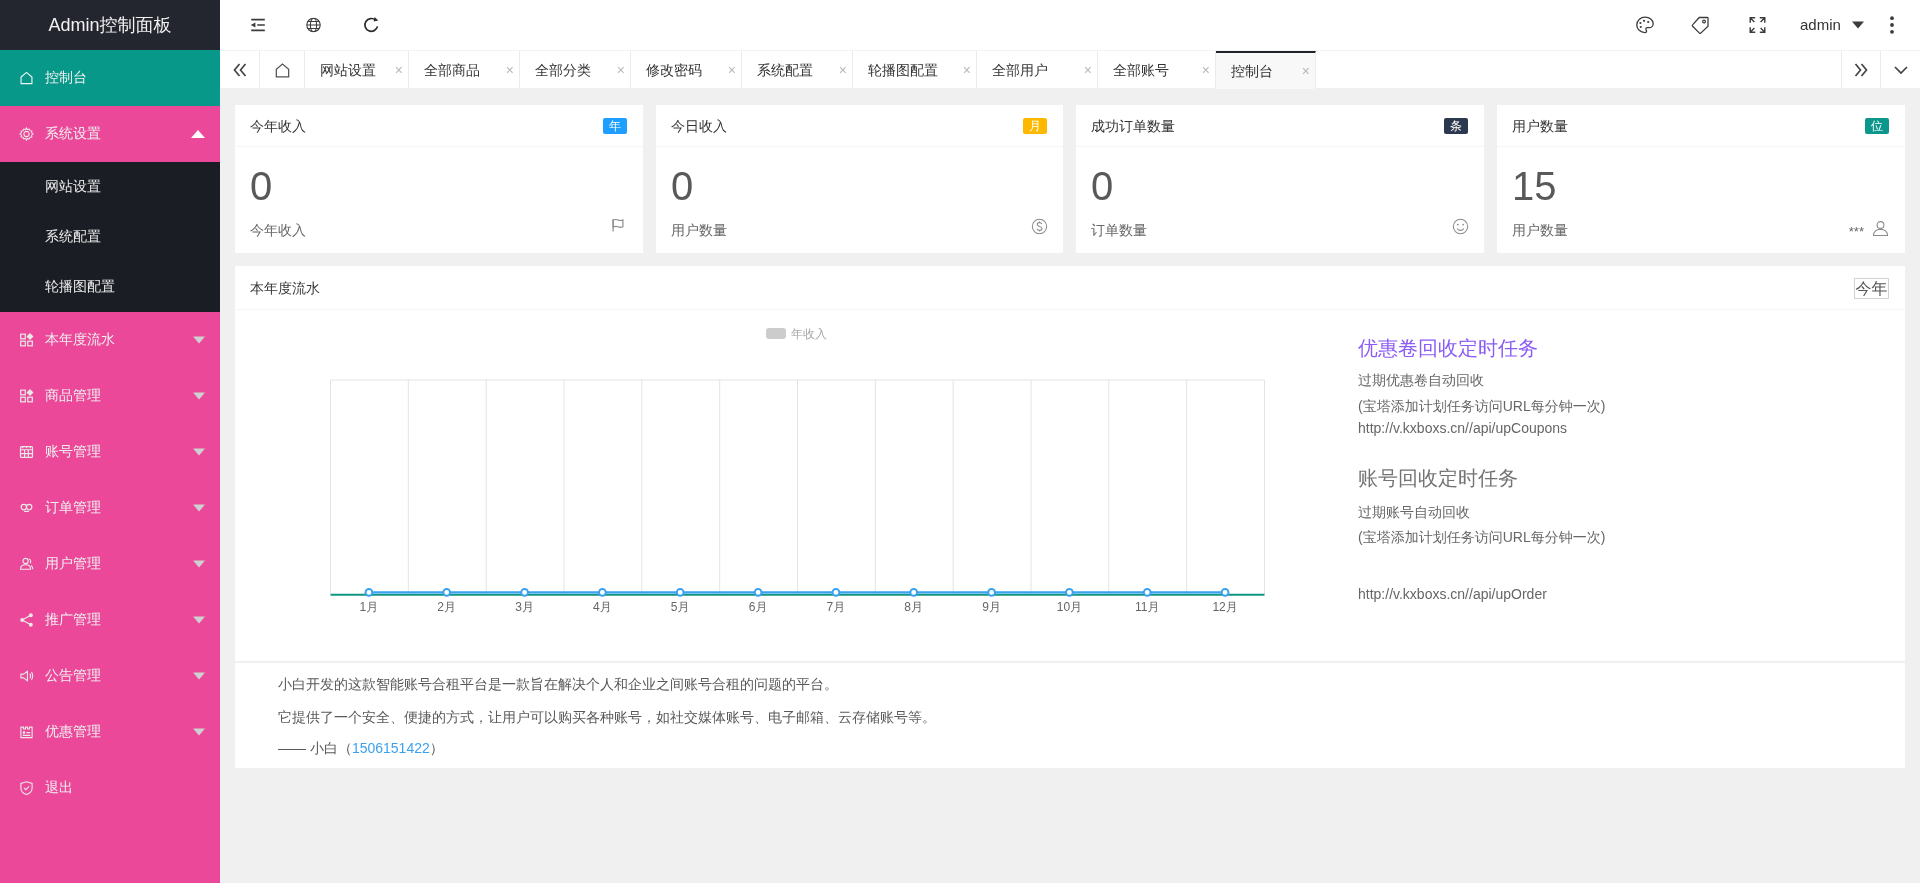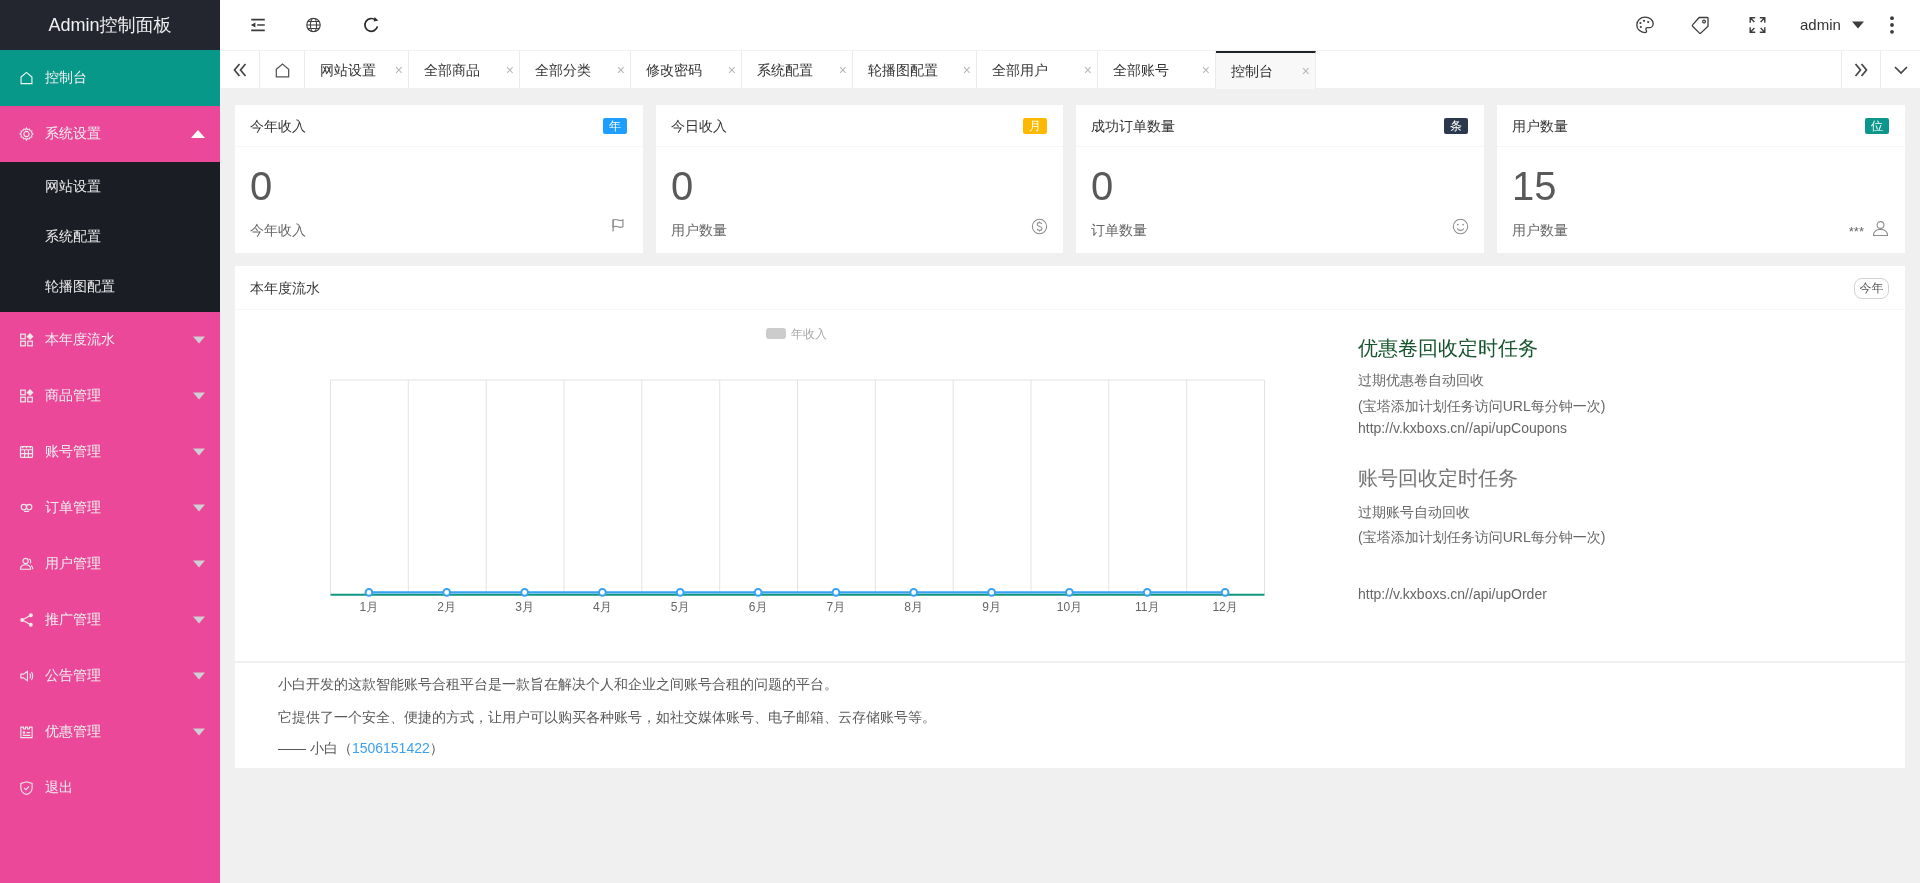--- a/index.html
+++ b/index.html
@@ -287,21 +287,21 @@
   <div class="lb2" style="top:117px;">用户数量</div>
   <div style="position:absolute;right:41px;top:119px;font-size:13px;color:#666;">***</div>
   <svg class="cicon" style="top:114px;width:19px;height:19px;" viewBox="0 0 19 19">
       <circle cx="9.5" cy="6" r="3.4" fill="none" stroke="#8c8c8c" stroke-width="1.1"></circle>
       <path d="M2.5 16.5 C2.5 12.7 5.5 10.4 9.5 10.4 C13.5 10.4 16.5 12.7 16.5 16.5 Z" fill="none" stroke="#8c8c8c" stroke-width="1.1"></path>
     </svg>
 </div>
 
 <div class="card" style="left:235px;top:266px;width:1670px;height:395px;">
   <div style="height:44px;line-height:44px;border-bottom:1px solid #f6f6f6;font-size:14px;color:#333;padding-left:15px;position:relative;">本年度流水
-    <span style="position:absolute;right:16px;top:12px;width:35px;height:21px;line-height:19px;text-align:center;border:1px solid #d2d2d2;border-radius:8px;font-size:12px;color:#555;">今年</span>
+    <span style="position:absolute;right:16px;top:12px;width:35px;height:21px;line-height:19px;text-align:center;border:1px solid #d2d2d2;border-radius:0;font-size:16px;color:#555;">今年</span>
   </div>
   <svg width="1670" height="350" viewBox="0 0 1670 350" style="position:absolute;left:0;top:44px;">
 
     <rect x="531" y="18" width="20" height="11" rx="3" fill="#ccc"></rect>
     <text x="556" y="27.5" font-size="12" fill="#a6a6a6">年收入</text>
 
     <g stroke="#e3e3e3" stroke-width="1">
       <line x1="95.5" y1="70" x2="95.5" y2="284"></line>
       <line x1="173.3" y1="70" x2="173.3" y2="284"></line>
       <line x1="251.2" y1="70" x2="251.2" y2="284"></line>
@@ -343,21 +343,21 @@
         <text x="445.2" y="300.5">5月</text>
         <text x="523.1" y="300.5">6月</text>
         <text x="600.9" y="300.5">7月</text>
         <text x="678.7" y="300.5">8月</text>
         <text x="756.6" y="300.5">9月</text>
         <text x="834.4" y="300.5">10月</text>
         <text x="912.2" y="300.5">11月</text>
         <text x="990.1" y="300.5">12月</text>
     </g>
   </svg>
-  <div class="abs" style="left:1123px;top:69px;font-size:20px;color:#14532d;">优惠卷回收定时任务</div>
+  <div class="abs" style="left:1123px;top:69px;font-size:20px;color:#8b5cf6;">优惠卷回收定时任务</div>
   <div class="abs" style="left:1123px;top:106px;font-size:14px;color:#666;">过期优惠卷自动回收</div>
   <div class="abs" style="left:1123px;top:132px;font-size:14px;color:#666;">(宝塔添加计划任务访问URL每分钟一次)</div>
   <div class="abs" style="left:1123px;top:153.5px;font-size:14px;color:#666;">http://v.kxboxs.cn//api/upCoupons</div>
   <div class="abs" style="left:1123px;top:199px;font-size:20px;color:#737373;">账号回收定时任务</div>
   <div class="abs" style="left:1123px;top:238px;font-size:14px;color:#666;">过期账号自动回收</div>
   <div class="abs" style="left:1123px;top:262.5px;font-size:14px;color:#666;">(宝塔添加计划任务访问URL每分钟一次)</div>
   <div class="abs" style="left:1123px;top:282.5px;font-size:14px;color:#666;margin-top:37px;">http://v.kxboxs.cn//api/upOrder</div>
 </div>
 
 <div class="card" style="left:235px;top:663px;width:1670px;height:105px;font-size:14px;color:#595959;">

